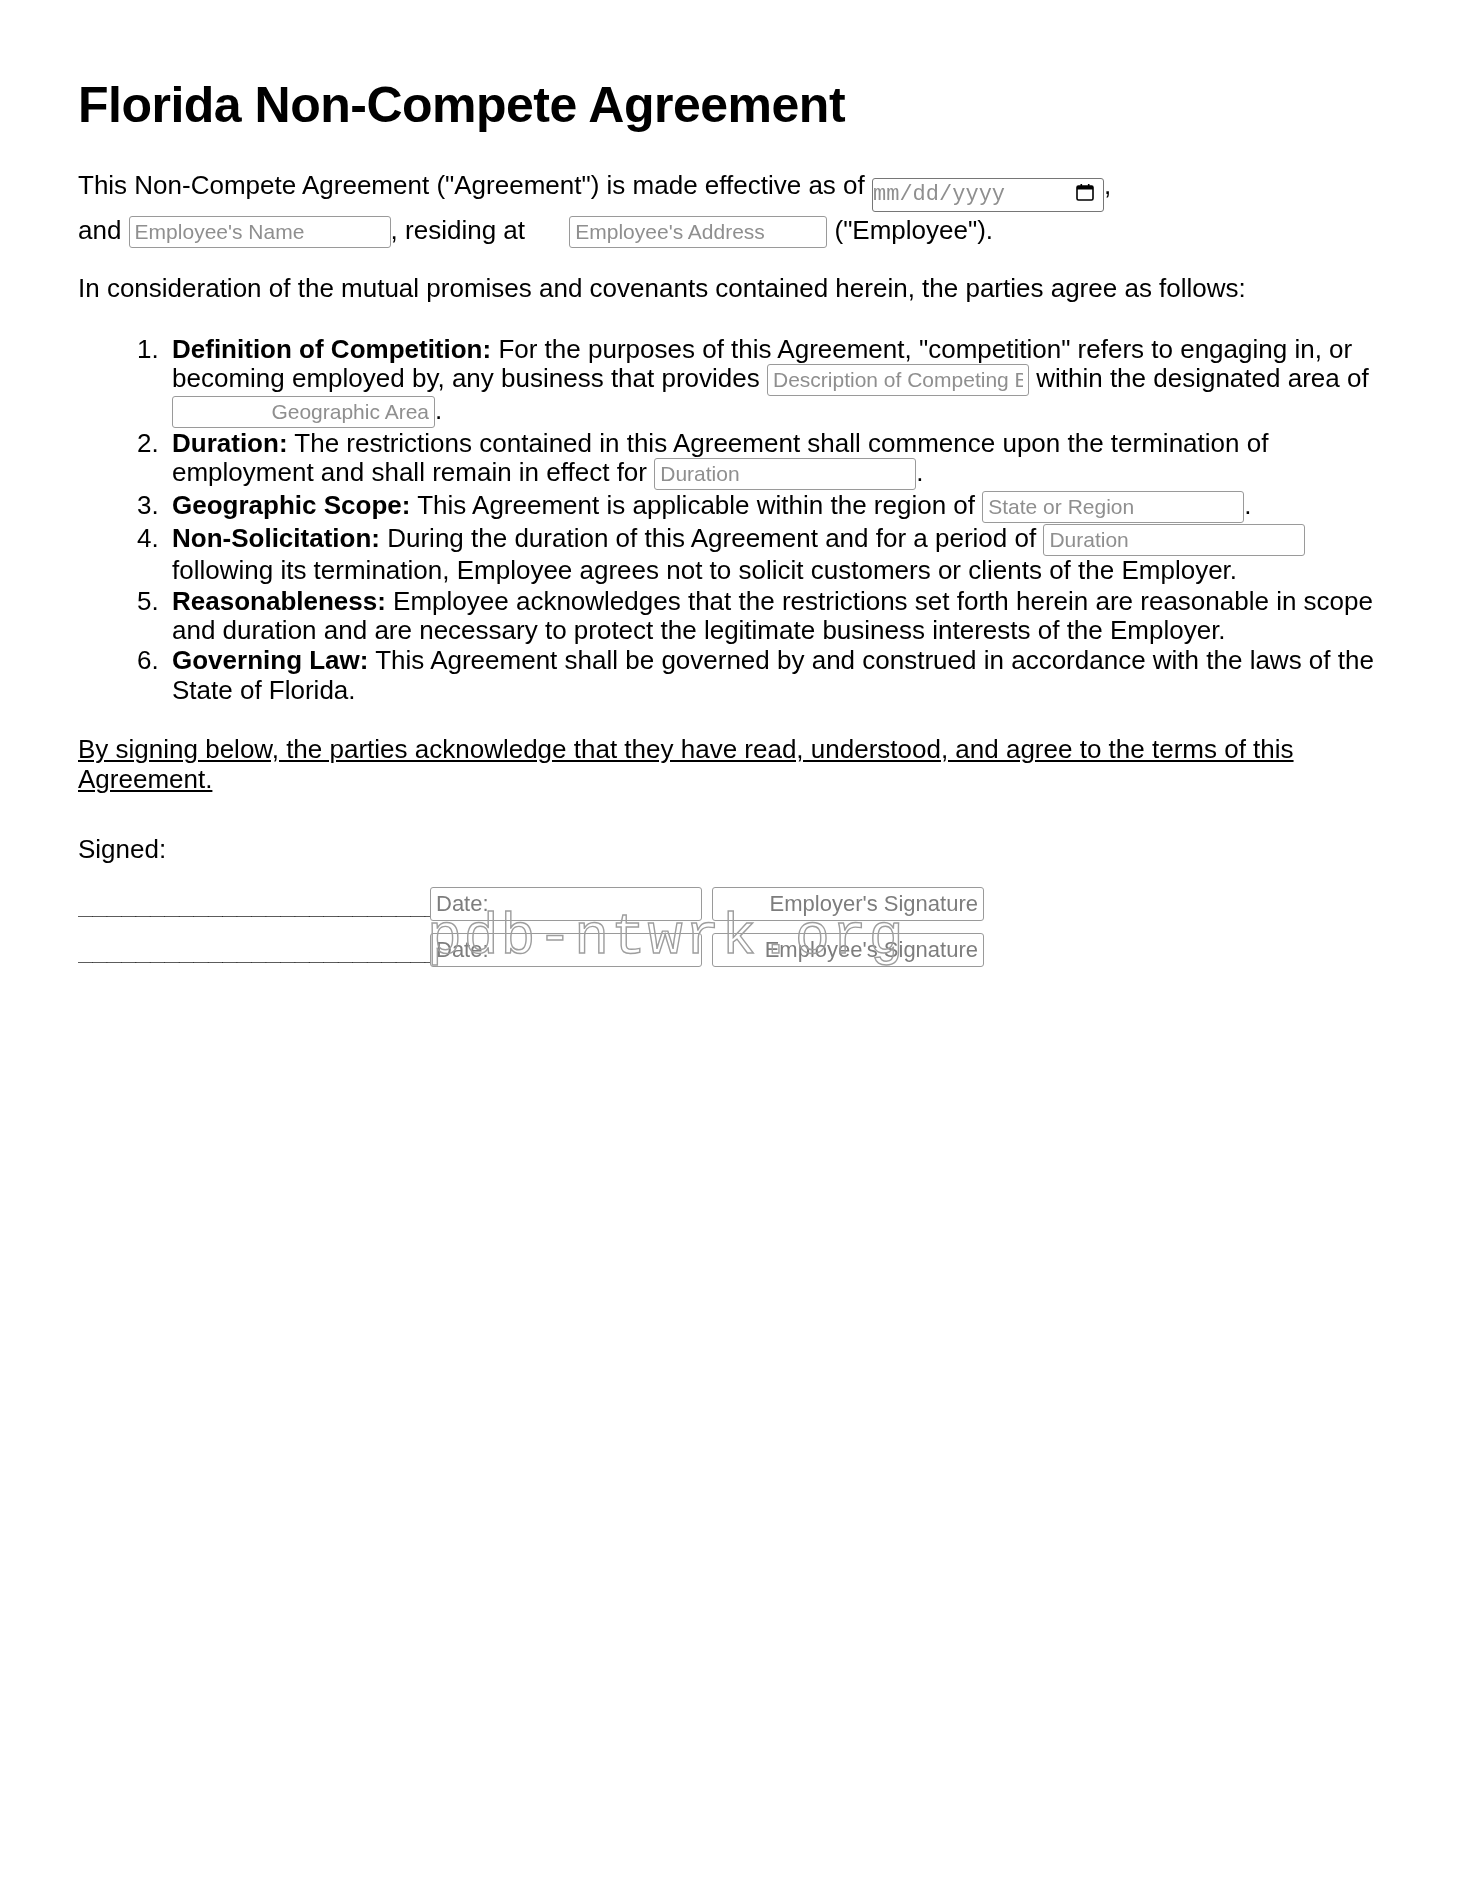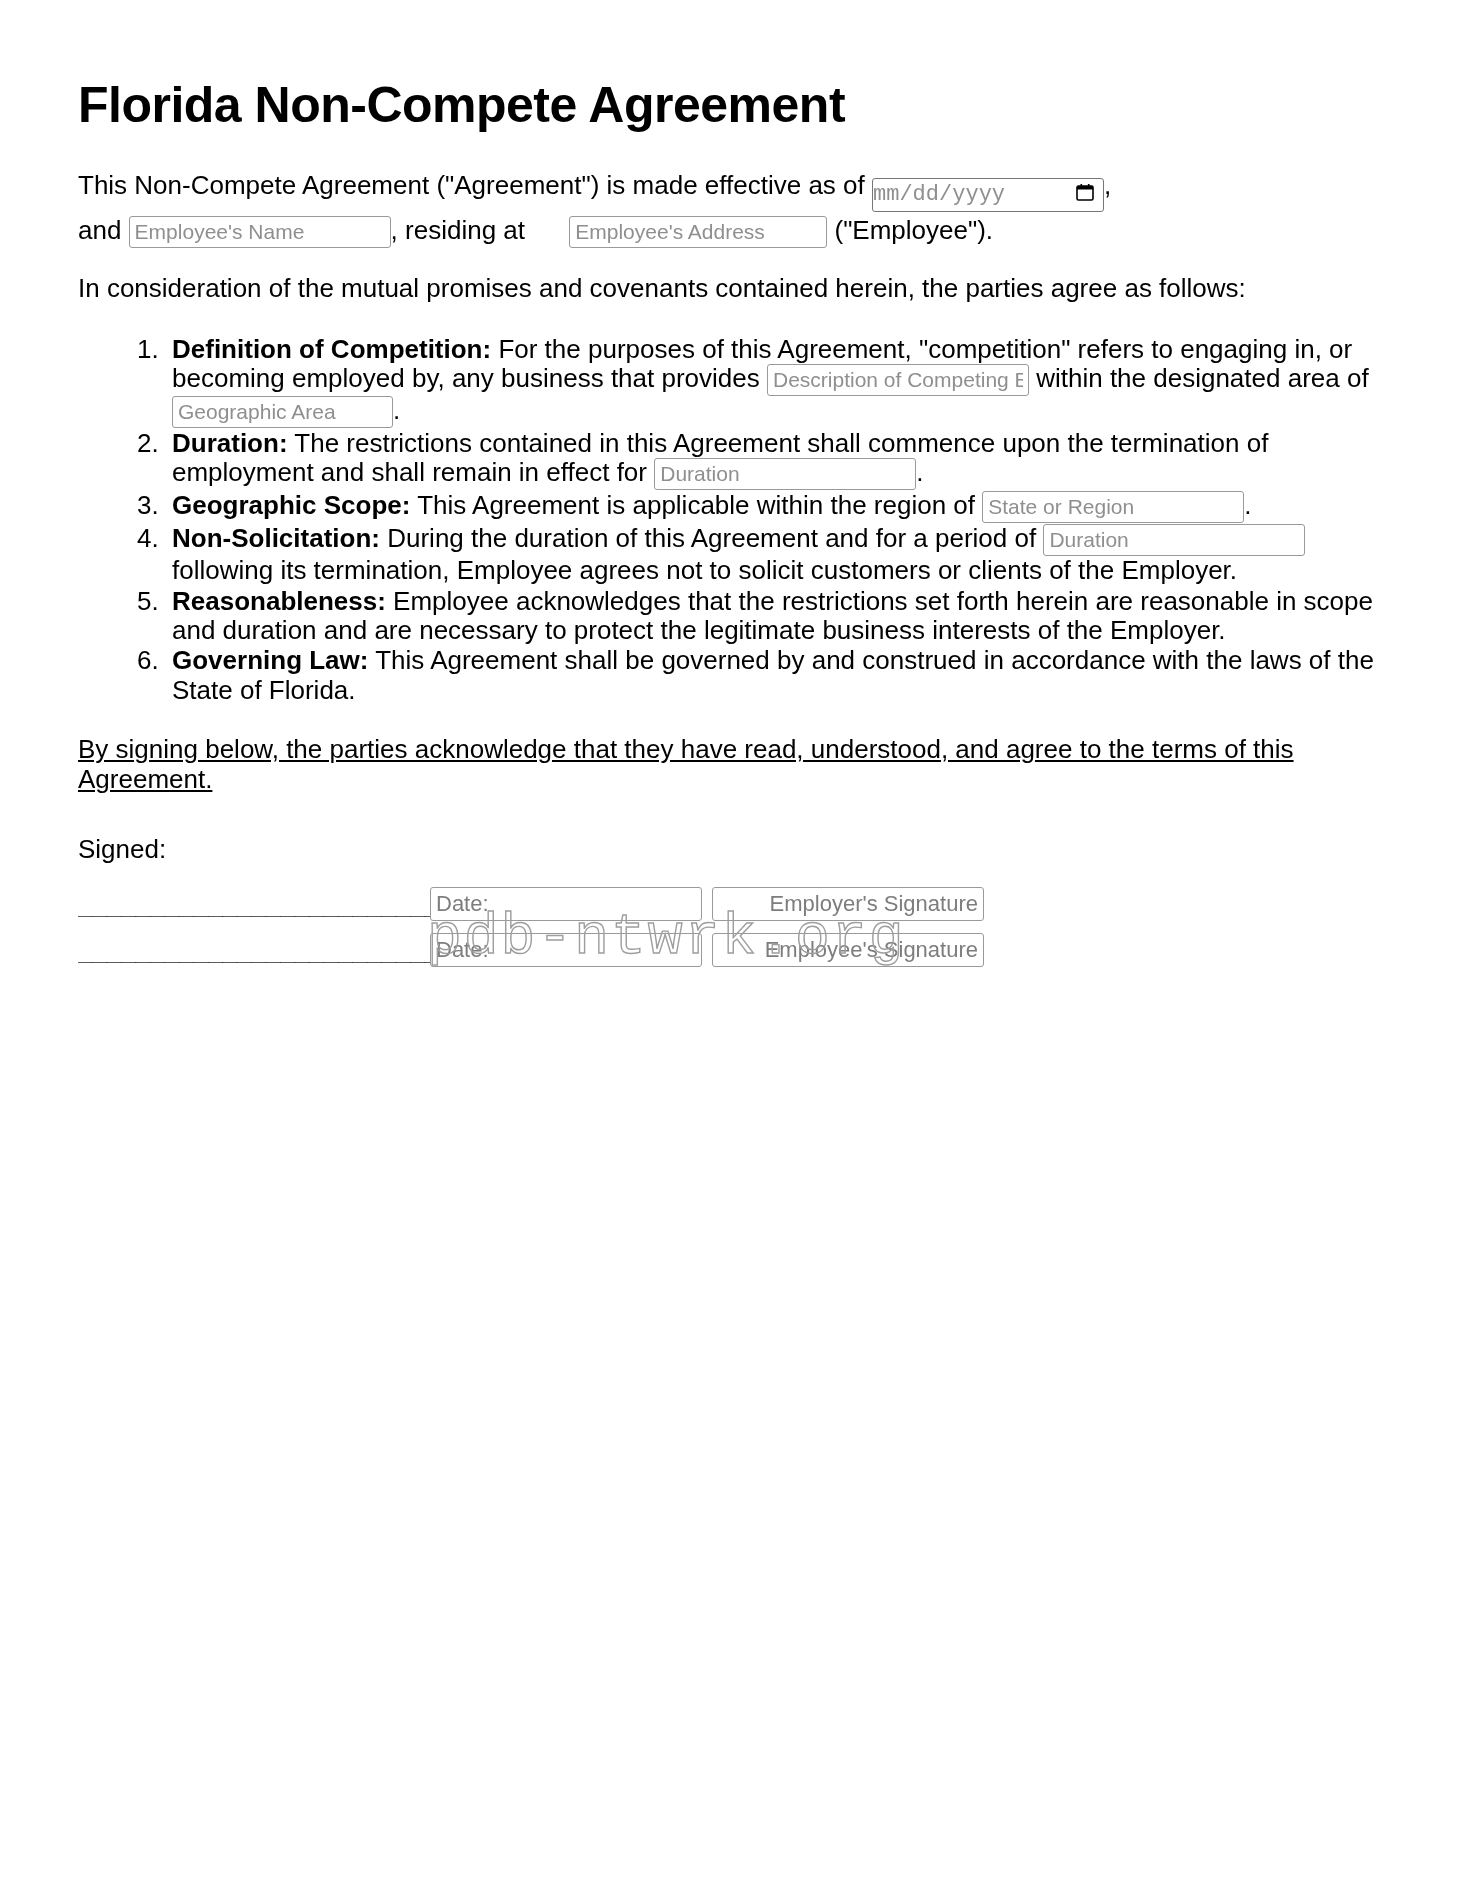--- a/index.html
+++ b/index.html
@@ -86,21 +86,21 @@
     transform: translateY(-50%);
     pointer-events: none;
     width: 18px;
     height: 18px;
   }
   .w-emp-name   { width: 268px; vertical-align: -6px; }
   .w-emp-addr   { width: 262px; vertical-align: -6px; }
   .w-eee-name   { width: 262px; vertical-align: -6px; }
   .w-eee-addr   { width: 258px; vertical-align: -6px; margin-left: 37px; }
   .w-desc       { width: 262px; vertical-align: -6px; }
-  .w-geo        { width: 221px; vertical-align: -6px; }
+  .w-geo        { width: 263px; vertical-align: -6px; text-align: right; }
   .w-dur        { width: 262px; vertical-align: -6px; }
   .w-state      { width: 262px; vertical-align: -6px; }
   .w-dur2       { width: 262px; vertical-align: -6px; }
 
   ol.terms {
     margin: 0 0 0 0;
     padding-left: 88px;
     font-size: 26px;
     line-height: 1.13;
   }

